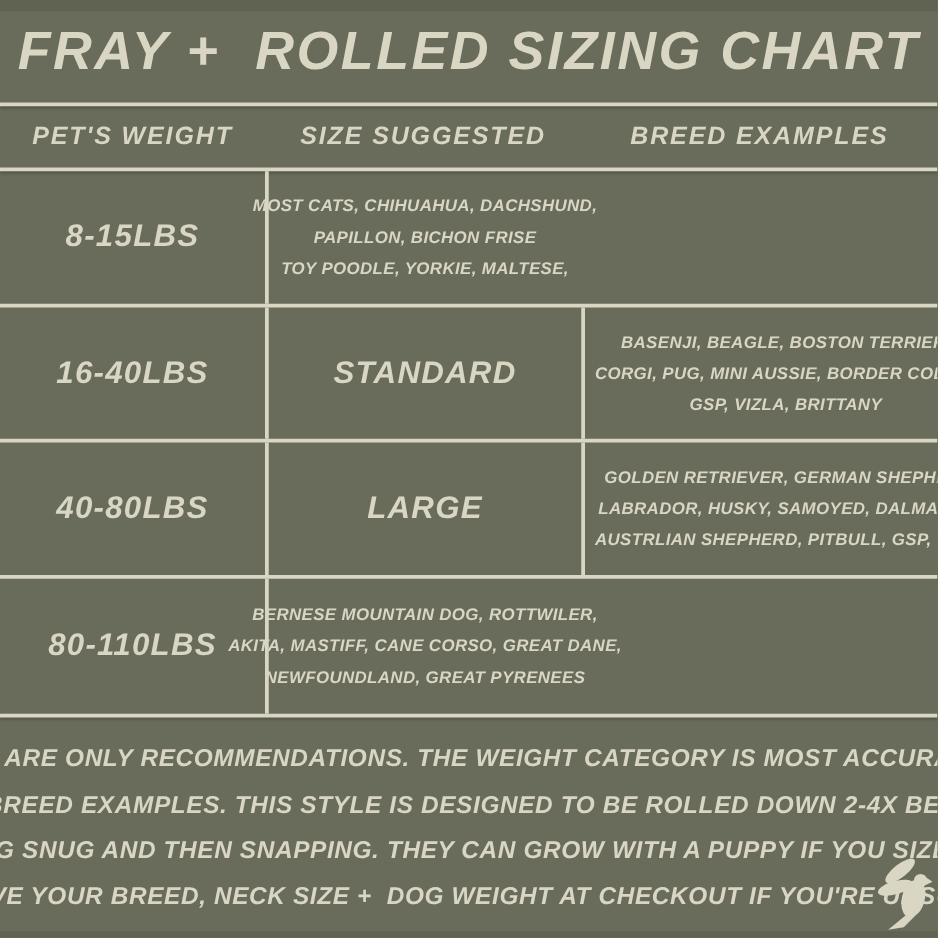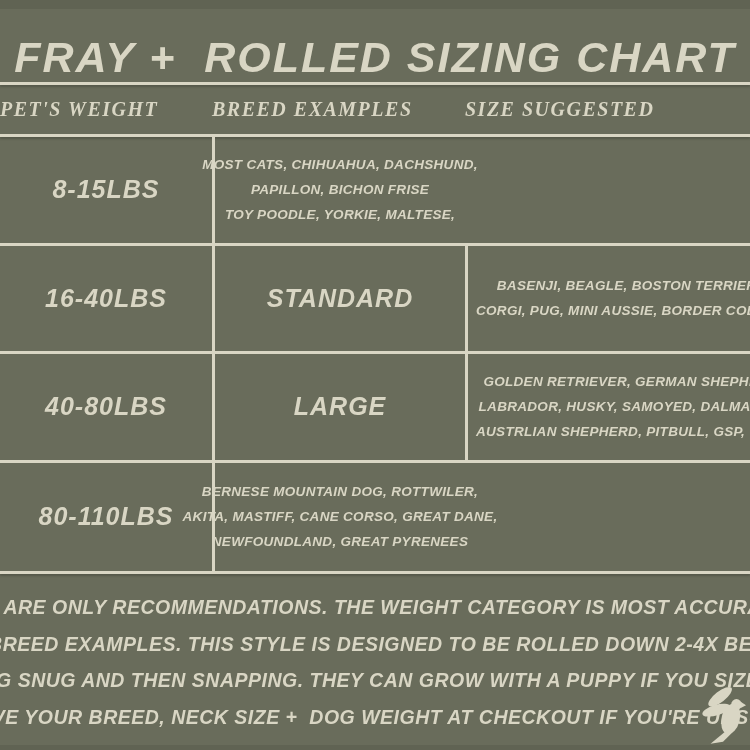--- a/index.html
+++ b/index.html
@@ -19,21 +19,21 @@
   .vignette-top {
     position: absolute; top: 0; left: 0; right: 0; height: 9px;
     background: rgba(20,22,16,0.10);
   }
   .vignette-bottom {
     position: absolute; bottom: 0; left: 0; right: 0; height: 5px;
     background: rgba(20,22,16,0.10);
   }
 
   .title {
-    position: absolute; top: 16px; left: 0; right: 0; height: 82px;
+    position: absolute; top: 0; left: 0; right: 0; height: 82px;
     display: flex; align-items: center; justify-content: center;
     font-size: 43px; font-weight: 700; font-style: italic;
     letter-spacing: 2px; white-space: pre;
   }
 
   .rule {
     position: absolute; left: 0; right: 0; height: 3px;
     background: #D9D6C4;
     box-shadow: 0 2px 2px rgba(40,42,33,0.30);
   }
@@ -41,24 +41,23 @@
   .rule-header { top: 134px; }
   .rule-bottom { top: 571px; }
 
   .grid-cols {
     display: grid;
     grid-template-columns: 212px 253px 1fr;
   }
 
   .header-row {
     position: absolute; top: 85px; left: 0; right: 0; height: 49px;
-    align-items: center; text-align: left;
+    align-items: center; text-align: center;
     font-size: 20px; font-weight: 700; font-style: italic;
     letter-spacing: 1.5px;
-    font-family: Liberation Serif, serif;
   }
 
   .table-body {
     position: absolute; top: 137px; left: 0; right: 0; height: 434px;
   }
   .trow {
     height: 108.5px;
     box-sizing: border-box;
     border-bottom: 3px solid #D9D6C4;
   }
@@ -101,22 +100,22 @@
 <body>
 
 <div class="canvas">
 
   <div class="title">FRAY +  ROLLED SIZING CHART</div>
 
   <div class="rule rule-title"></div>
 
   <div class="header-row grid-cols">
     <div class="hcell">PET'S WEIGHT</div>
+    <div class="hcell">SIZE SUGGESTED</div>
     <div class="hcell">BREED EXAMPLES</div>
-    <div class="hcell">SIZE SUGGESTED</div>
   </div>
 
   <div class="rule rule-header"></div>
 
   <div class="table-body">
 
     <div class="trow grid-cols">
       <div class="cell weight col1">8-15LBS</div>
       <div class="cell breeds col3">
         <div class="breed-line">MOST CATS, CHIHUAHUA, DACHSHUND,</div>
@@ -124,20 +123,21 @@
         <div class="breed-line">TOY POODLE, YORKIE, MALTESE,</div>
       </div>
     </div>
 
     <div class="trow grid-cols">
       <div class="cell weight col1">16-40LBS</div>
       <div class="cell size col2">STANDARD</div>
       <div class="cell breeds col3">
         <div class="breed-line">BASENJI, BEAGLE, BOSTON TERRIER,</div>
         <div class="breed-line">CORGI, PUG, MINI AUSSIE, BORDER COLLIE,</div>
+        <div class="breed-line">GSP, VIZLA, BRITTANY</div>
       </div>
     </div>
 
     <div class="trow grid-cols">
       <div class="cell weight col1">40-80LBS</div>
       <div class="cell size col2">LARGE</div>
       <div class="cell breeds col3">
         <div class="breed-line">GOLDEN RETRIEVER, GERMAN SHEPHERD,</div>
         <div class="breed-line">LABRADOR, HUSKY, SAMOYED, DALMATION,</div>
         <div class="breed-line">AUSTRLIAN SHEPHERD, PITBULL, GSP, VIZLA</div>

